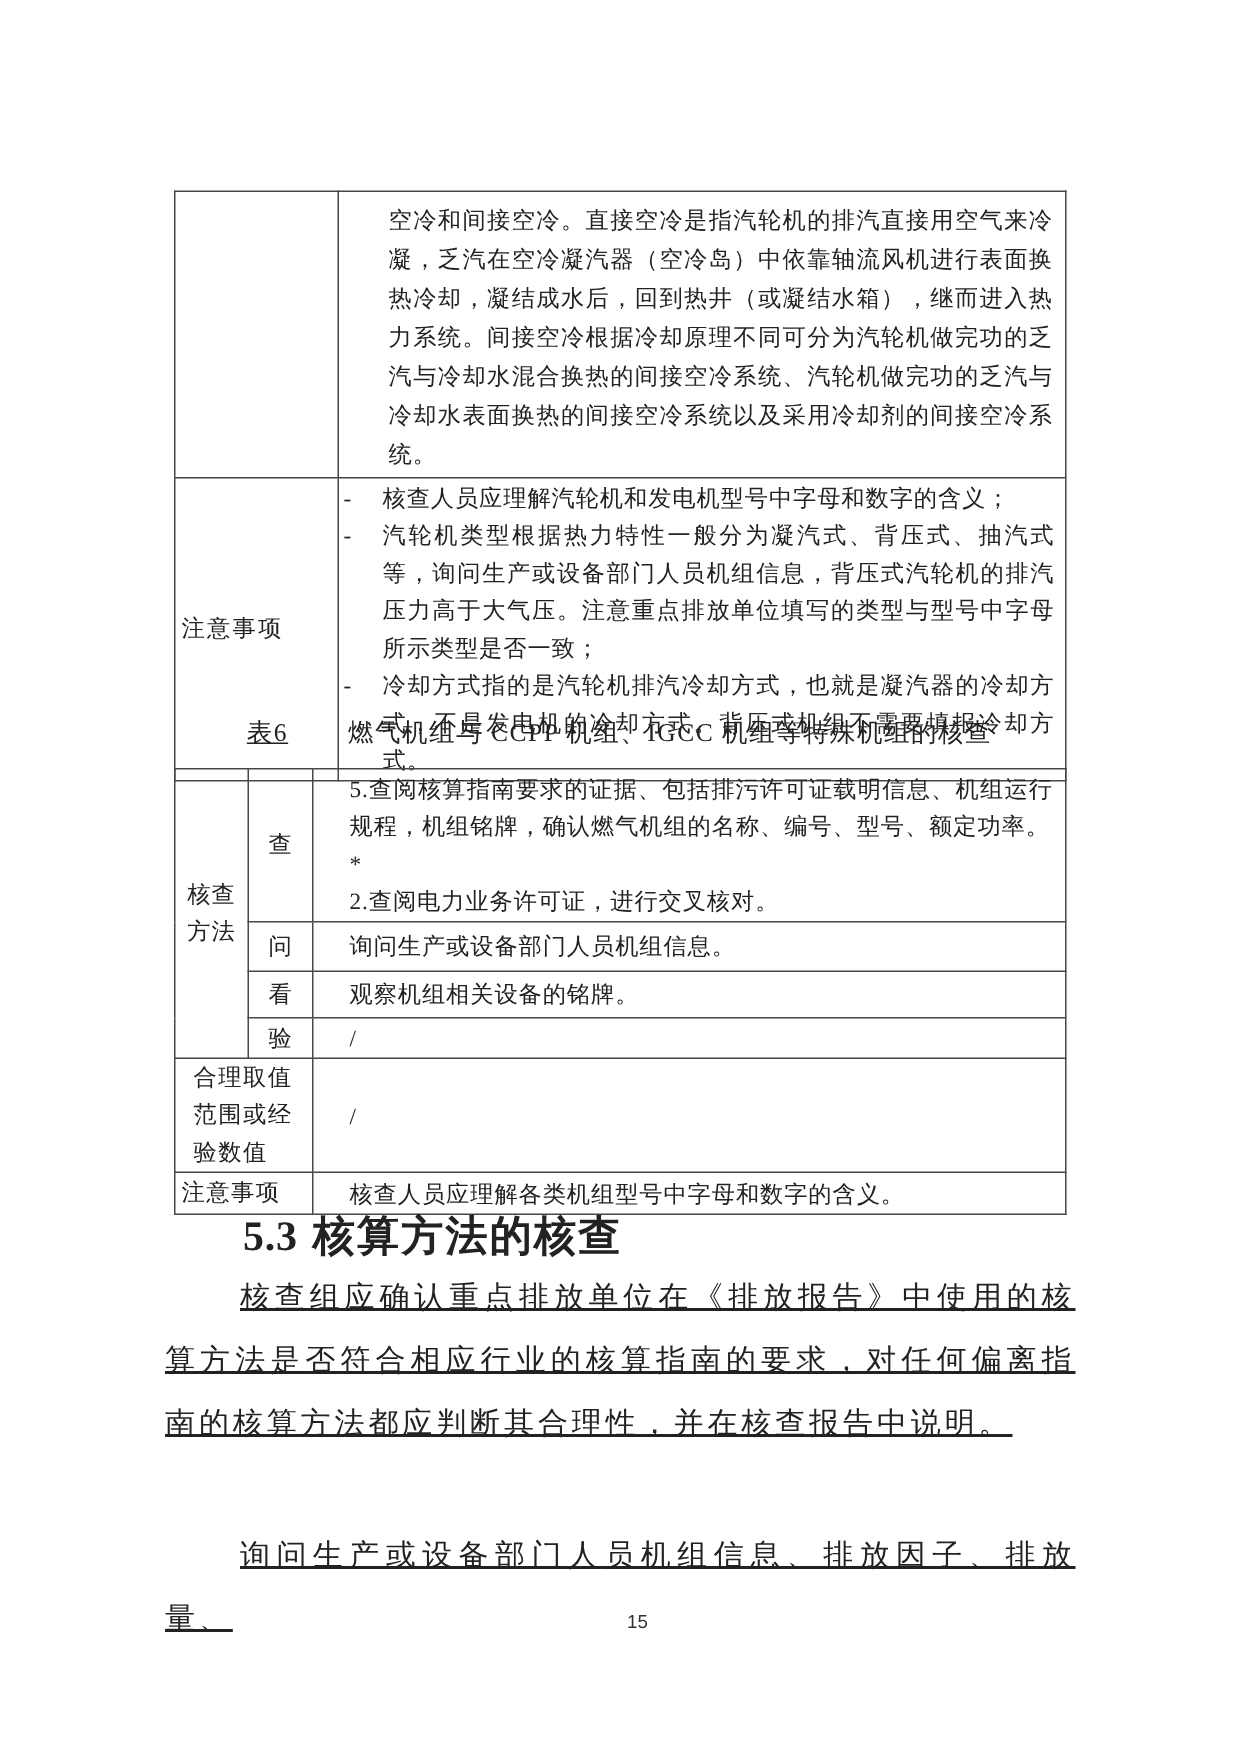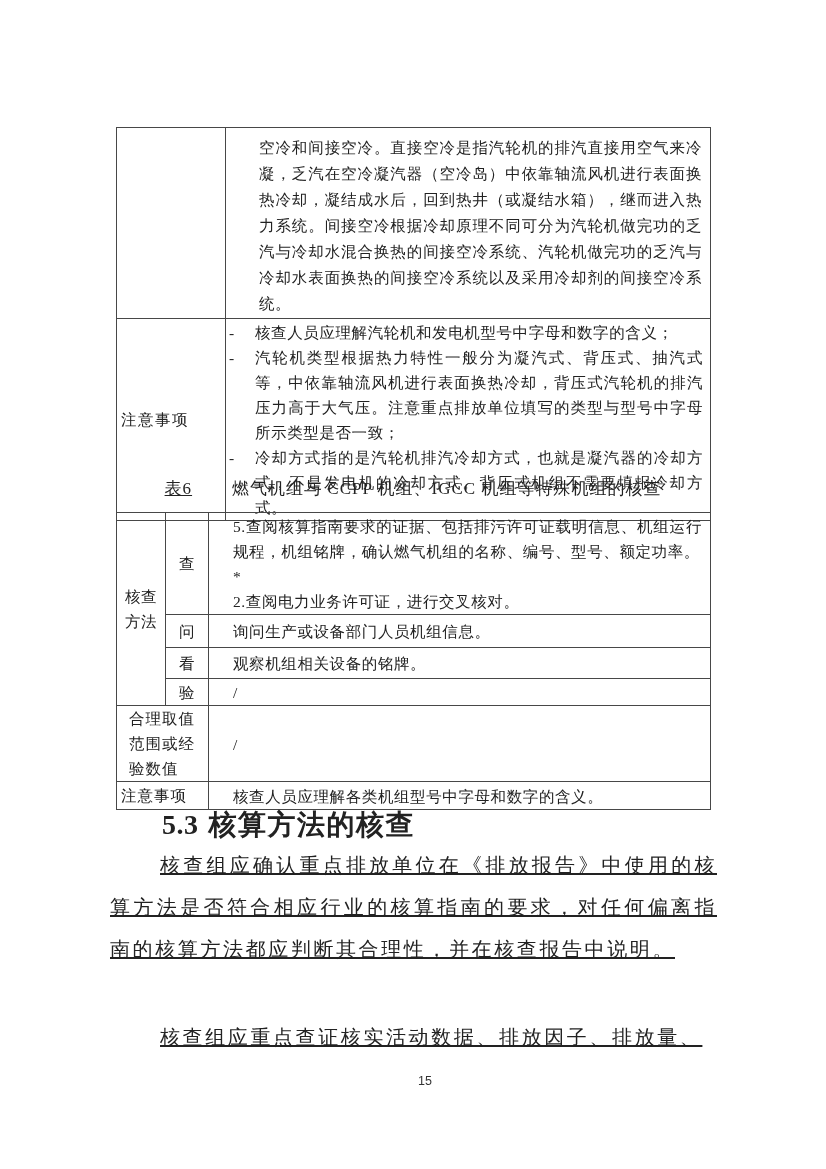--- a/index.html
+++ b/index.html
@@ -139,21 +139,21 @@
     </tr>
     <tr style="height:178px;">
       <td class="cell-rowlabel">注意事项</td>
       <td class="cell-bullets">
         <div class="bullet">
           <span class="dash">-</span>
           <span class="btext">核查人员应理解汽轮机和发电机型号中字母和数字的含义；</span>
         </div>
         <div class="bullet">
           <span class="dash">-</span>
-          <span class="btext">汽轮机类型根据热力特性一般分为凝汽式、背压式、抽汽式等，中依靠轴流风机进行表面换热冷却，背压式汽轮机的排汽压力高于大气压。注意重点排放单位填写的类型与型号中字母所示类型是否一致；</span>
+          <span class="btext">汽轮机类型根据热力特性一般分为凝汽式、背压式、抽汽式等，询问生产或设备部门人员机组信息，背压式汽轮机的排汽压力高于大气压。注意重点排放单位填写的类型与型号中字母所示类型是否一致；</span>
         </div>
         <div class="bullet">
           <span class="dash">-</span>
           <span class="btext">冷却方式指的是汽轮机排汽冷却方式，也就是凝汽器的冷却方式，不是发电机的冷却方式。背压式机组不需要填报冷却方式。</span>
         </div>
       </td>
     </tr>
   </tbody>
     </table>
 
@@ -198,17 +198,17 @@
       <td class="cell-content">核查人员应理解各类机组型号中字母和数字的含义。</td>
     </tr>
   </tbody>
     </table>
 
   <div class="section-heading" id="heading-53">
     <span class="sec-num">5.3</span><span>核算方法的核查</span>
   </div>
   <div class="body-paragraph" id="paragraph-53">核查组应确认重点排放单位在《排放报告》中使用的核算方法是否符合相应行业的核算指南的要求，对任何偏离指南的核算方法都应判断其合理性，并在核查报告中说明。</div>
 
-  <div class="body-paragraph" id="paragraph-54">核查组应重点查证核实活动数据、排放因子、排放量、</div>
+  <div class="body-paragraph" id="paragraph-54">询问生产或设备部门人员机组信息、排放因子、排放量、</div>
 
   <div class="page-number">15</div>
 
 </div>
 
 </body></html>

